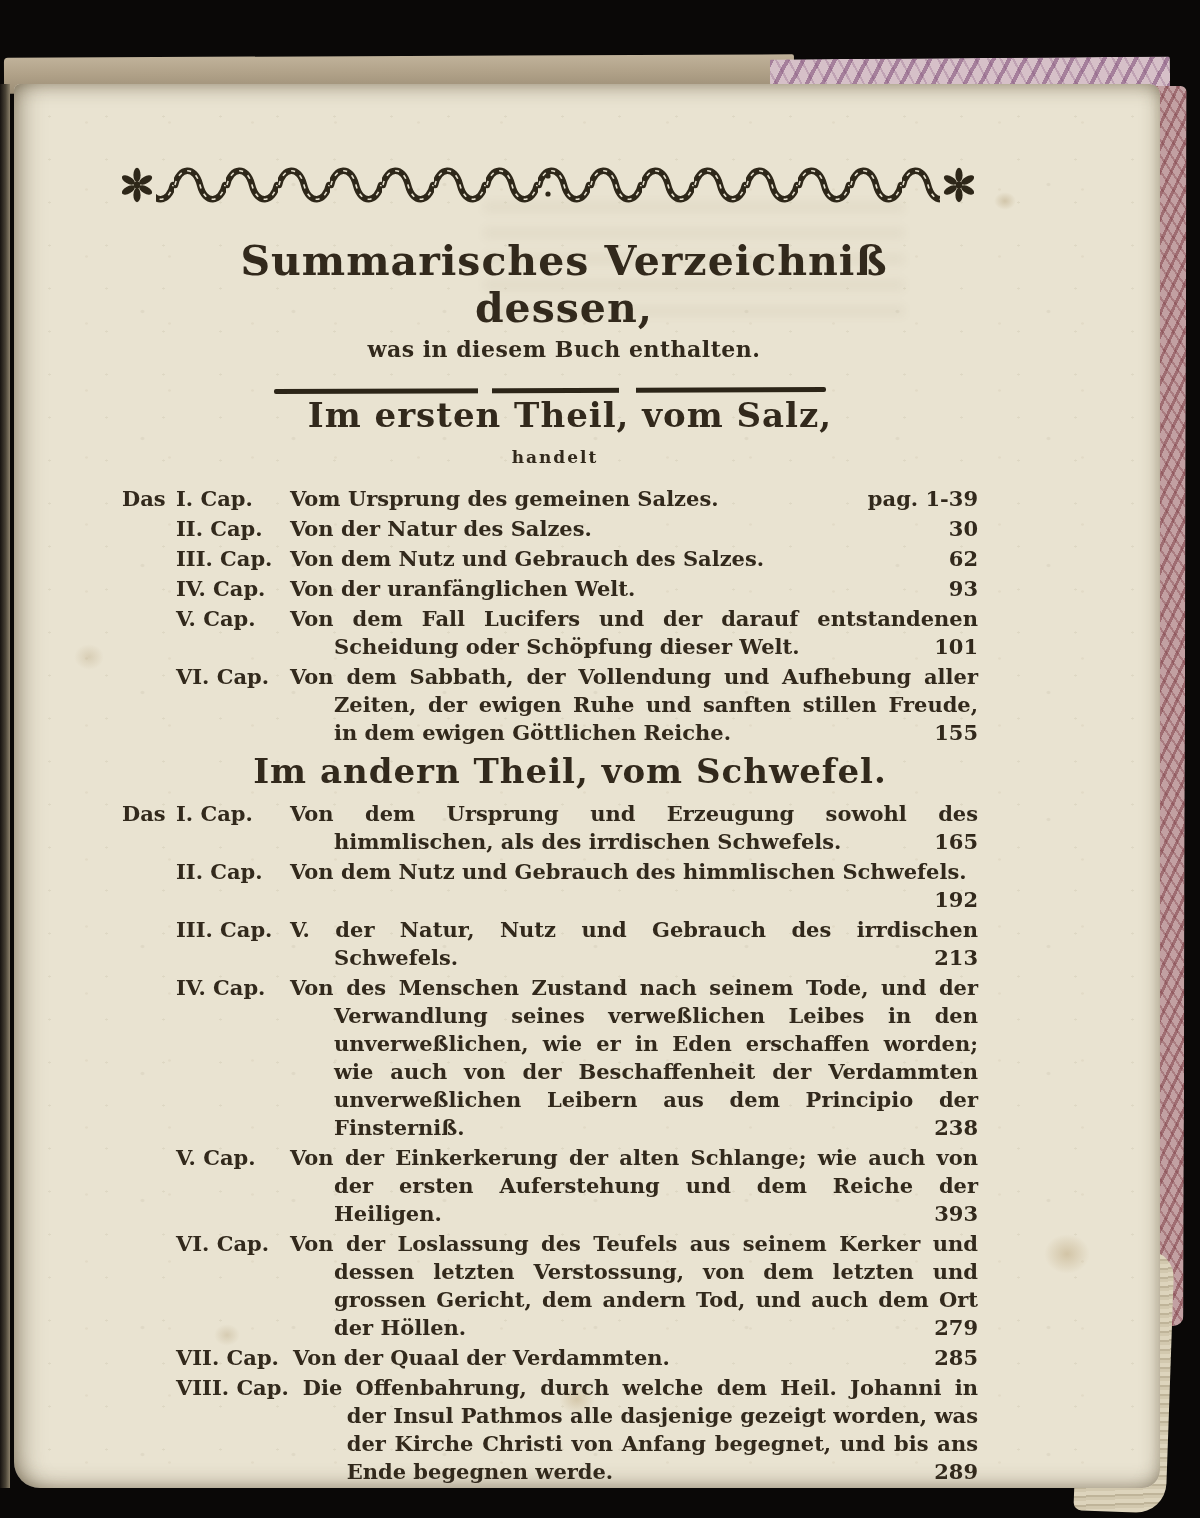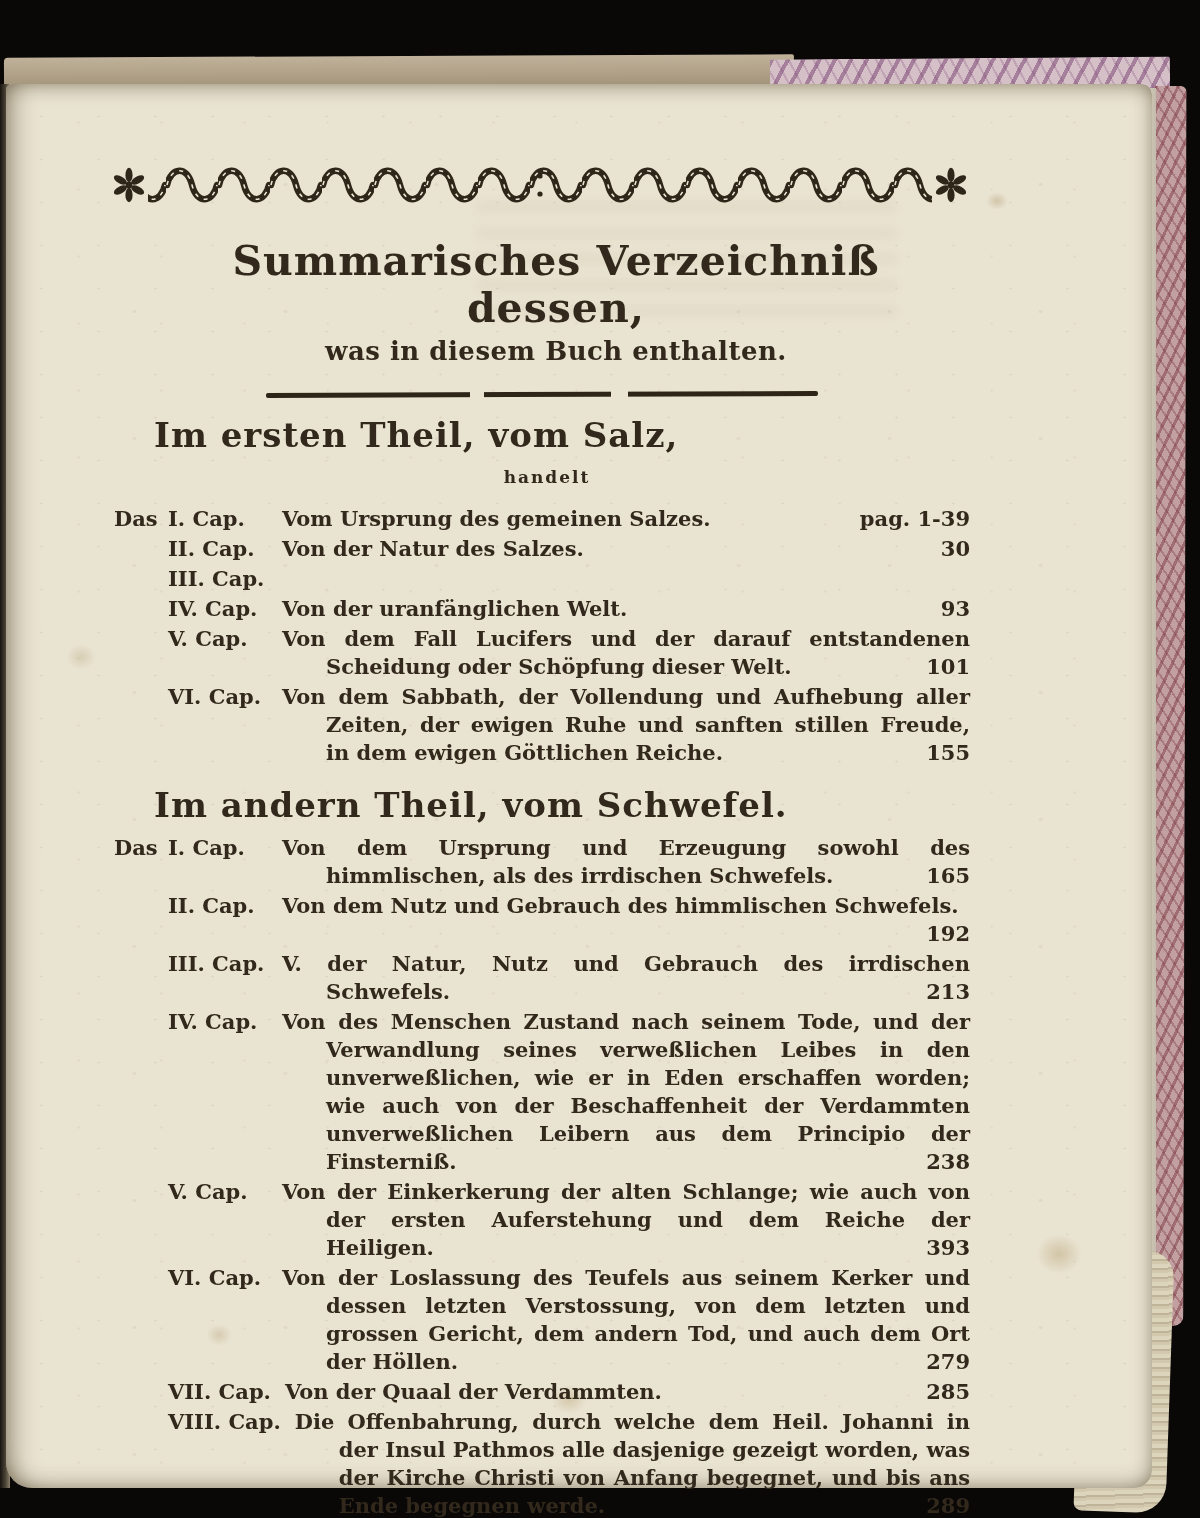--- a/index.html
+++ b/index.html
@@ -23,21 +23,21 @@
      border-radius:0 6px 10px 0;transform:rotate(.15deg);}
   .under-pages-right{position:absolute;left:1143px;top:88px;width:13px;height:1225px;
      background:linear-gradient(90deg,#6e675c 0 3px,#d3ccbd 3px,#c4bcab 100%);}
   .page-stack-bottom{position:absolute;left:1078px;top:1250px;width:92px;height:262px;
      background:repeating-linear-gradient(176deg,#ddd4bc 0 4px,#bfb499 4px 6px,#d2c8ae 6px 9px);
      border-radius:0 26px 30px 8px;transform:rotate(2deg);}
   .gutter-left{position:absolute;left:0;top:84px;width:10px;height:1404px;
      background:linear-gradient(90deg,#171310 0,#4a4336 55%,#8a7f69 100%);}
 
   
-  .page{position:absolute;left:6px;top:84px;width:1146px;height:1404px;
+  .page{position:absolute;left:14px;top:84px;width:1146px;height:1404px;
      background-color:#e9e3d1;
      background-image:
        radial-gradient(rgba(124,108,70,.10) 1px,transparent 1.7px),
        radial-gradient(rgba(124,108,70,.07) 1px,transparent 1.9px),
        radial-gradient(rgba(94,82,52,.07) 1.3px,transparent 2.5px);
      background-size:57px 43px,83px 67px,151px 127px;
      background-position:7px 11px,31px 5px,53px 37px;
      border-radius:6px 10px 18px 26px;
      box-shadow:inset 20px 0 26px -16px rgba(70,55,30,.55),
                 inset 0 16px 20px -14px rgba(70,55,30,.40),
@@ -55,25 +55,25 @@
   .stain.s5{left:60px;top:560px;width:30px;height:26px;background:radial-gradient(rgba(140,110,55,.18),rgba(140,110,55,0) 70%);}
   .ghost{position:absolute;left:470px;top:118px;width:420px;height:115px;opacity:.5;
      background:repeating-linear-gradient(180deg,rgba(112,96,60,.12) 0 10px,rgba(112,96,60,0) 10px 26px);
      filter:blur(5px);pointer-events:none;}
 
   
   .ornament{display:block;margin:0 auto 0 0;width:852px;height:46px;}
   .title1{margin-top:30px;text-align:center;padding-left:28px;
      font-size:41px;font-weight:bold;letter-spacing:1px;line-height:1.15;}
   .title2{margin-top:4px;text-align:center;padding-left:28px;
-     font-size:26px;font-weight:bold;letter-spacing:.5px;}
+     font-size:22px;font-weight:bold;letter-spacing:.5px;}
   .divider{margin:26px auto 0;width:552px;height:5px;border-radius:2px;transform:rotate(-.2deg);
      background:linear-gradient(90deg,#2c2518 0 37%,rgba(44,37,24,0) 37% 39.5%,
                 #2c2518 39.5% 62.5%,rgba(44,37,24,0) 62.5% 65.5%,#2c2518 65.5% 100%);}
-  .section-heading{margin-top:16px;padding-left:40px;
+  .section-heading{text-align:center;padding-left:40px;
      font-size:34px;font-weight:bold;letter-spacing:1px;line-height:1.3;}
   .sub-heading{margin-top:10px;text-align:center;padding-left:10px;
      font-size:17px;font-weight:bold;letter-spacing:2px;}
 
   .toc{margin-top:18px;font-size:21px;font-weight:bold;line-height:28px;}
   .toc.second{margin-top:6px;}
   .row{display:flex;align-items:flex-start;margin-bottom:2px;}
   .das{flex:0 0 54px;}
   .cap{flex:0 0 100px;text-align:left;padding-right:14px;box-sizing:content-box;white-space:nowrap;}
   .txt{flex:1;text-align:justify;padding-left:44px;text-indent:-44px;}
@@ -146,20 +146,21 @@
           <div class="txt"><span>Vom Ursprung des gemeinen Salzes.</span><span class="pg">pag. 1-39</span></div>
         </div>
         <div class="row">
           <span class="das"></span>
           <span class="cap">II. Cap.</span>
           <div class="txt"><span>Von der Natur des Salzes.</span><span class="pg">30</span></div>
         </div>
         <div class="row">
           <span class="das"></span>
           <span class="cap">III. Cap.</span>
+          <div class="txt"><span>Von dem Nutz und Gebrauch des Salzes.</span><span class="pg">62</span></div>
         </div>
         <div class="row">
           <span class="das"></span>
           <span class="cap">IV. Cap.</span>
           <div class="txt"><span>Von der uranfänglichen Welt.</span><span class="pg">93</span></div>
         </div>
         <div class="row">
           <span class="das"></span>
           <span class="cap">V. Cap.</span>
           <div class="txt"><span>Von dem Fall Lucifers und der darauf entstandenen Scheidung oder Schöpfung dieser Welt.</span><span class="pg">101</span></div>

